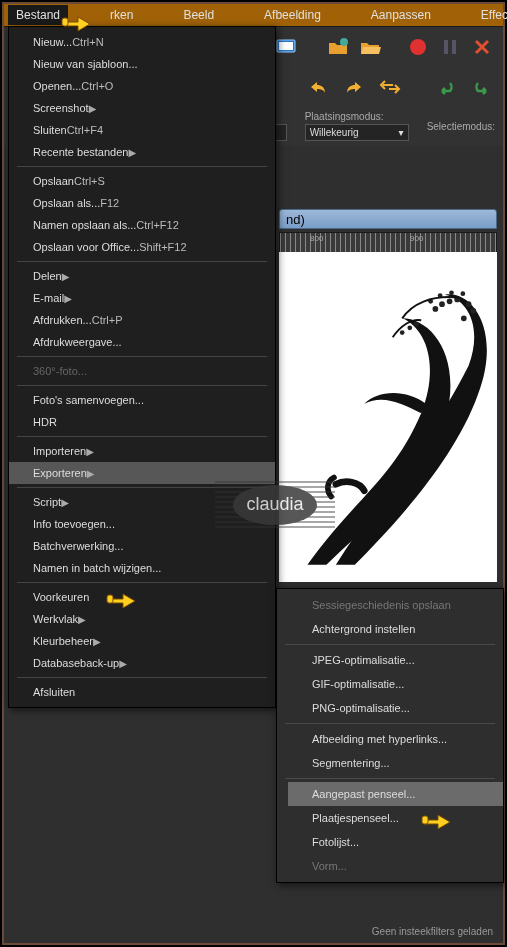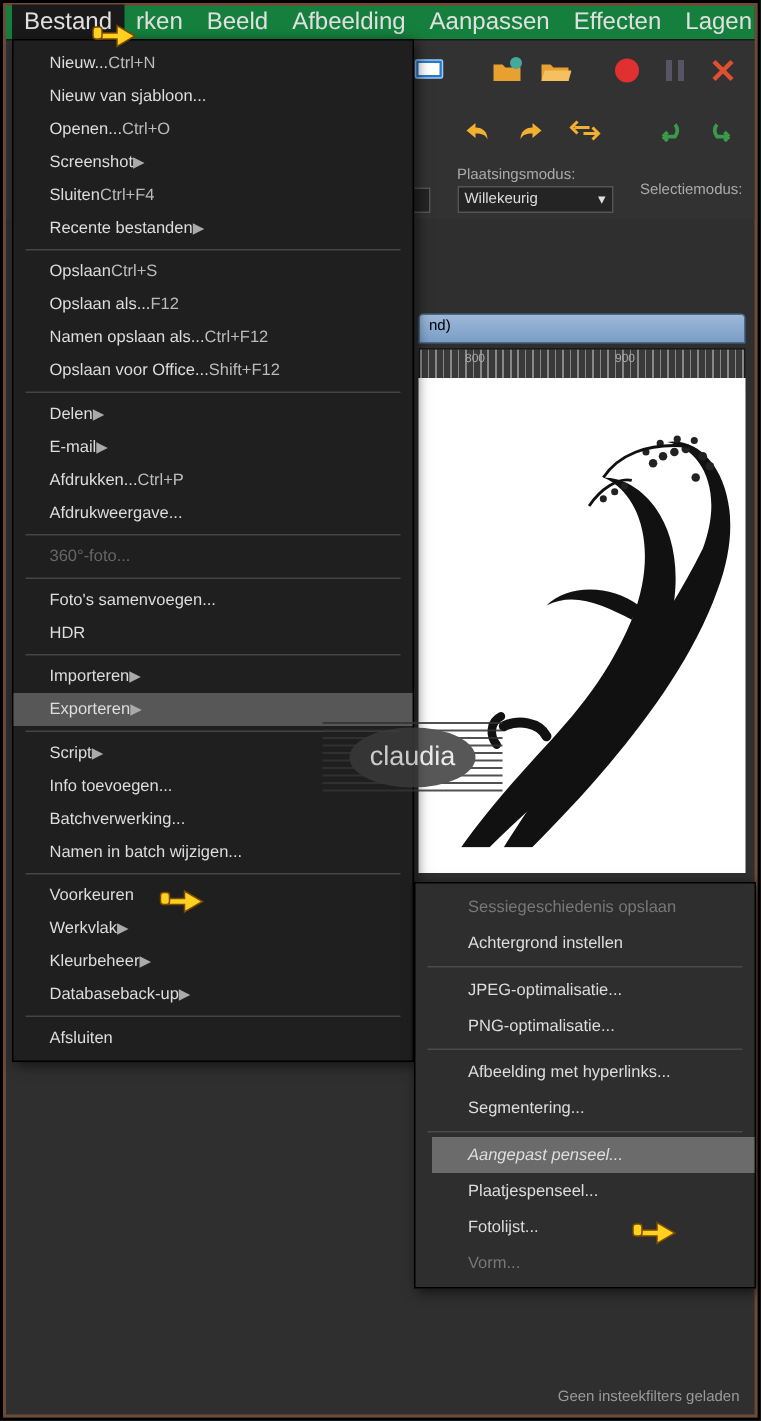--- a/index.html
+++ b/index.html
@@ -1,45 +1,45 @@
 <!DOCTYPE html>
 <html><head>
 <meta charset="utf-8">
 <style>
 * { margin:0; padding:0; box-sizing:border-box; font-family:Tahoma,Arial,sans-serif; }
 body { background:#000; width:507px; height:947px; overflow:hidden; position:relative; }
 .frame { position:absolute; inset:2px; border:2px solid #6b4a36; background:#2f2f2f; }
-.menubar { height:22px; background:#15803d; display:flex; align-items:center; padding:0 4px; font-size:16px; color:#e0e0e0; position:relative; z-index:5; }
+.menubar { height:22px; background:#a16207; display:flex; align-items:center; padding:0 4px; font-size:12px; color:#e0e0e0; position:relative; z-index:5;gap:34px; }
 .menubar-item { padding:3px 8px; cursor:default; position:relative; }
 .menubar-item.active { background:#1a1a1a; }
 .toolbar { position:absolute; top:22px; left:0; right:0; height:120px; background:#323232; border-top:1px solid #1a1a1a; }
 .tb-row1 { height:40px; display:flex; align-items:center; gap:6px; padding:4px 8px; justify-content:flex-end; }
 .tb-row2 { height:40px; display:flex; align-items:center; gap:10px; padding:4px 8px; justify-content:flex-end; }
 .icon-btn { width:26px; height:26px; display:flex; align-items:center; justify-content:center; cursor:pointer; }
 .options-row { display:flex; align-items:center; gap:18px; padding:4px 8px; font-size:10px; color:#c8c8c8; justify-content:flex-end; }
 .opt-group { display:flex; flex-direction:column; gap:2px; }
 .opt-label { font-size:10px; color:#aaa; }
 .opt-input { background:#242424; border:1px solid #555; color:#ddd; font-size:10px; padding:2px 4px; width:42px; }
 .opt-select { background:#242424; border:1px solid #555; color:#ddd; font-size:10px; padding:2px 4px; width:104px; }
-.tab { position:absolute; top:205px; left:275px; right:6px; height:20px; background:linear-gradient(#9db8d8,#7a9ec8); border:1px solid #4a6a8a; border-radius:3px 3px 0 0; font-size:10px; color:#000; padding:2px 6px; }
+.tab { position:absolute; top:205px; left:275px; right:6px; height:20px; background:linear-gradient(#9db8d8,#7a9ec8); border:1px solid #4a6a8a; border-radius:3px 3px 0 0; font-size:13px; color:#000; padding:2px 6px; }
 .ruler { position:absolute; top:228px; left:275px; right:6px; height:29px; background:#3a3a3a; border:1px solid #1a1a1a; font-size:8px; color:#888; display:flex; align-items:flex-end; overflow:hidden; }
 .ruler-ticks { position:relative; width:100%; height:100%; background:repeating-linear-gradient(to right,#888 0,#888 1px,transparent 1px,transparent 5px); }
 .ruler-label { position:absolute; top:1px; font-size:8px; color:#aaa; }
 .canvas { position:absolute; top:248px; left:275px; right:6px; height:330px; background:#fff; }
 .flourish { position:absolute; inset:0; }
 .dropdown { position:absolute; top:22px; left:4px; width:268px; background:#1f1f1f; border:1px solid #000; box-shadow:2px 2px 8px rgba(0,0,0,.6); z-index:20; padding:4px 0; }
 .menu-item { display:flex; justify-content:flex-start; align-items:center; padding:5px 18px 5px 24px; font-size:11px; color:#ddd; cursor:default; position:relative; }
 .menu-item.disabled { color:#666; }
 .menu-item.hover { background:#575757; }
 .menu-item .shortcut { color:#bbb; font-size:11px; }
 .menu-item .arrow { color:#aaa; font-size:10px; }
 .menu-sep { height:1px; background:#444; margin:3px 8px; }
 .submenu { position:absolute; top:584px; left:272px; width:228px; background:#2e2e2e; border:1px solid #000; box-shadow:2px 2px 8px rgba(0,0,0,.6); z-index:25; padding:4px 0; }
 .sub-item { padding:6px 18px 6px 24px; font-size:11px; color:#ddd; cursor:default;margin-left:11px; }
-.sub-item.hover { background:#6b6b6b;font-style:italic; }
+.sub-item.hover { background:#6b6b6b; }
 .sub-item.disabled { color:#777; }
 .sub-sep { height:1px; background:#4a4a4a; margin:3px 8px; }
 .status { position:absolute; bottom:6px; right:10px; font-size:10px; color:#999; }
 .pointer { position:absolute; width:34px; height:24px; z-index:50; pointer-events:none; }
 .watermark { position:absolute; top:470px; left:210px; width:130px; height:70px; z-index:30; opacity:.85; }
 </style>
 </head>
 <body>
 
 <div class="frame">
@@ -284,20 +284,21 @@
       <div class="menu-item">
         <span>Afsluiten</span>
       </div>
     </div>
 
   <div class="submenu" id="export-menu">
       <div class="sub-item disabled">Sessiegeschiedenis opslaan</div>
       <div class="sub-item">Achtergrond instellen</div>
       <div class="sub-sep"></div>
       <div class="sub-item">JPEG-optimalisatie...</div>
+      <div class="sub-item">GIF-optimalisatie...</div>
       <div class="sub-item">PNG-optimalisatie...</div>
       <div class="sub-sep"></div>
       <div class="sub-item">Afbeelding met hyperlinks...</div>
       <div class="sub-item">Segmentering...</div>
       <div class="sub-sep"></div>
       <div class="sub-item hover">Aangepast penseel...</div>
       <div class="sub-item">Plaatjespenseel...</div>
       <div class="sub-item">Fotolijst...</div>
       <div class="sub-item disabled">Vorm...</div>
     </div>

